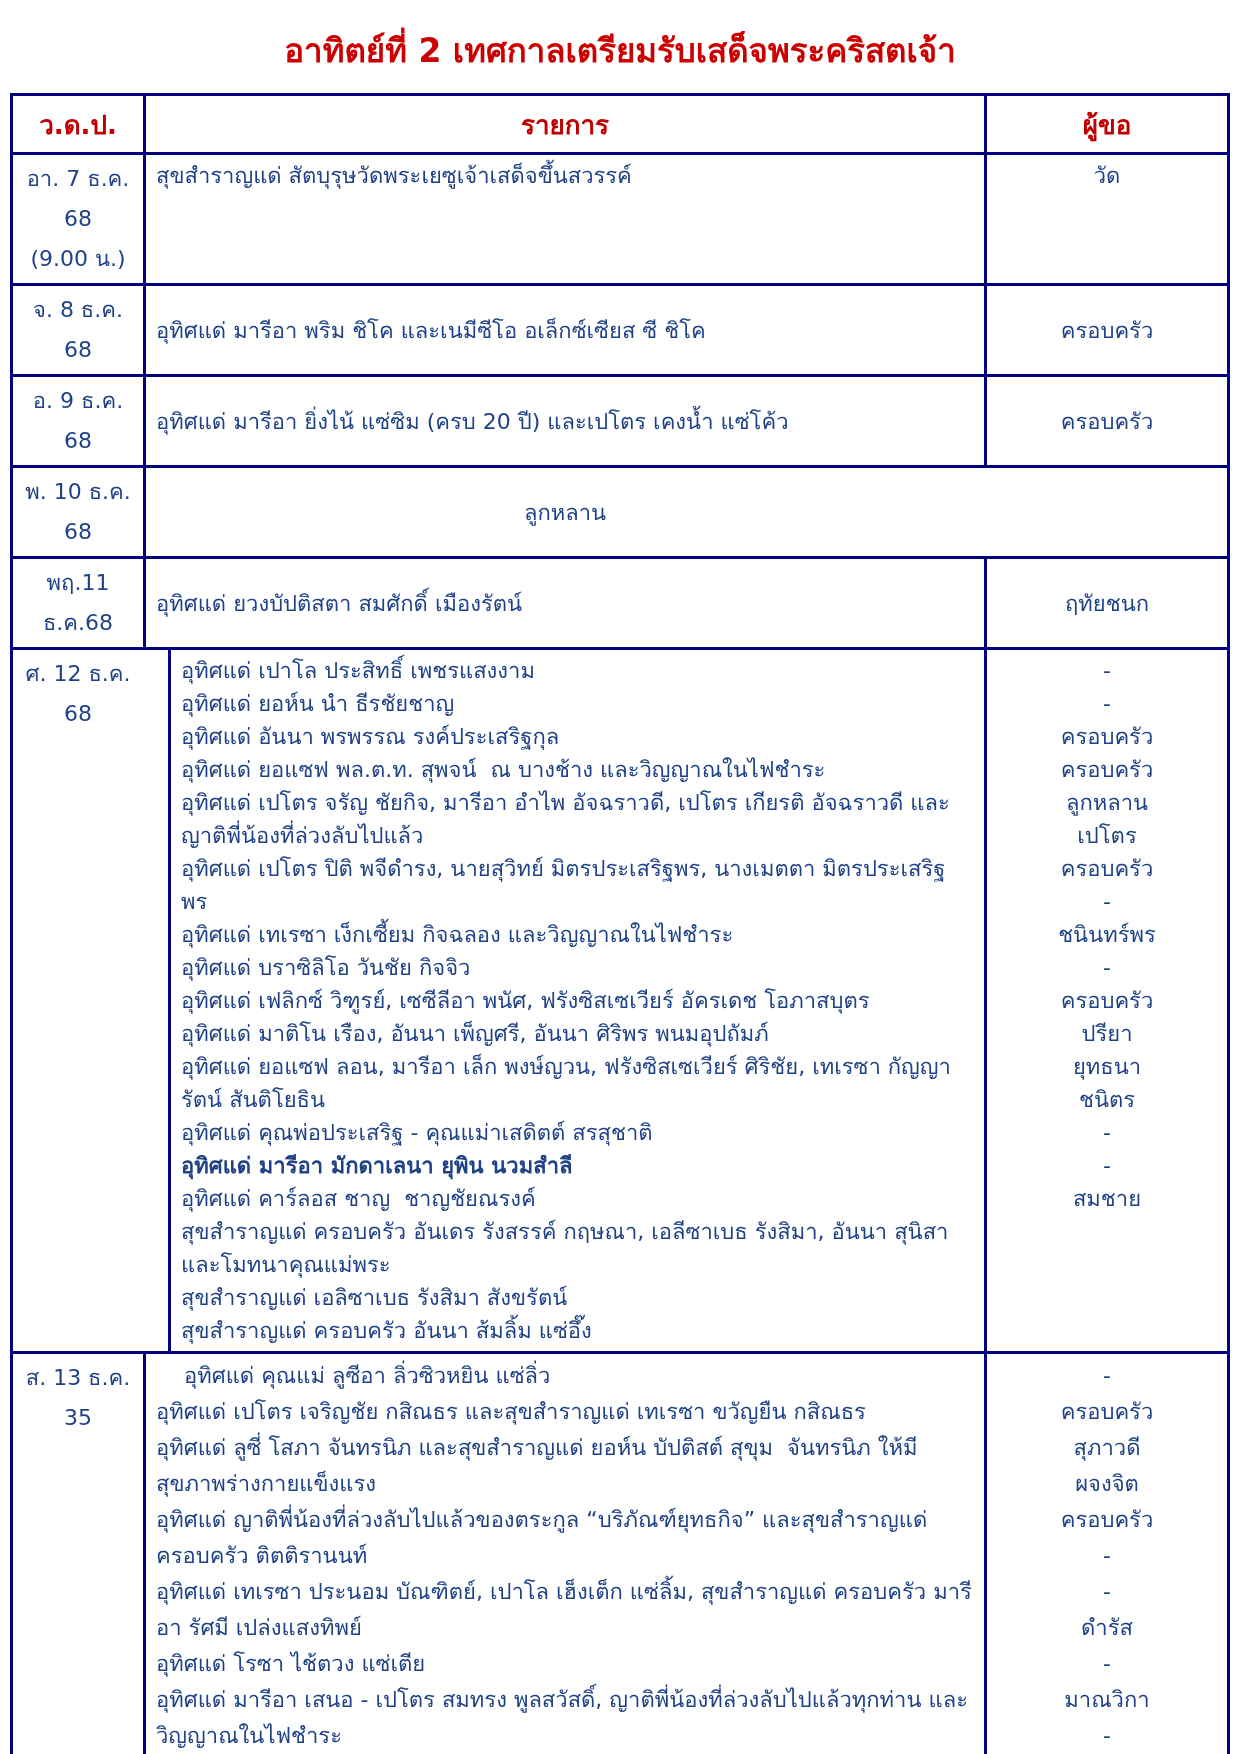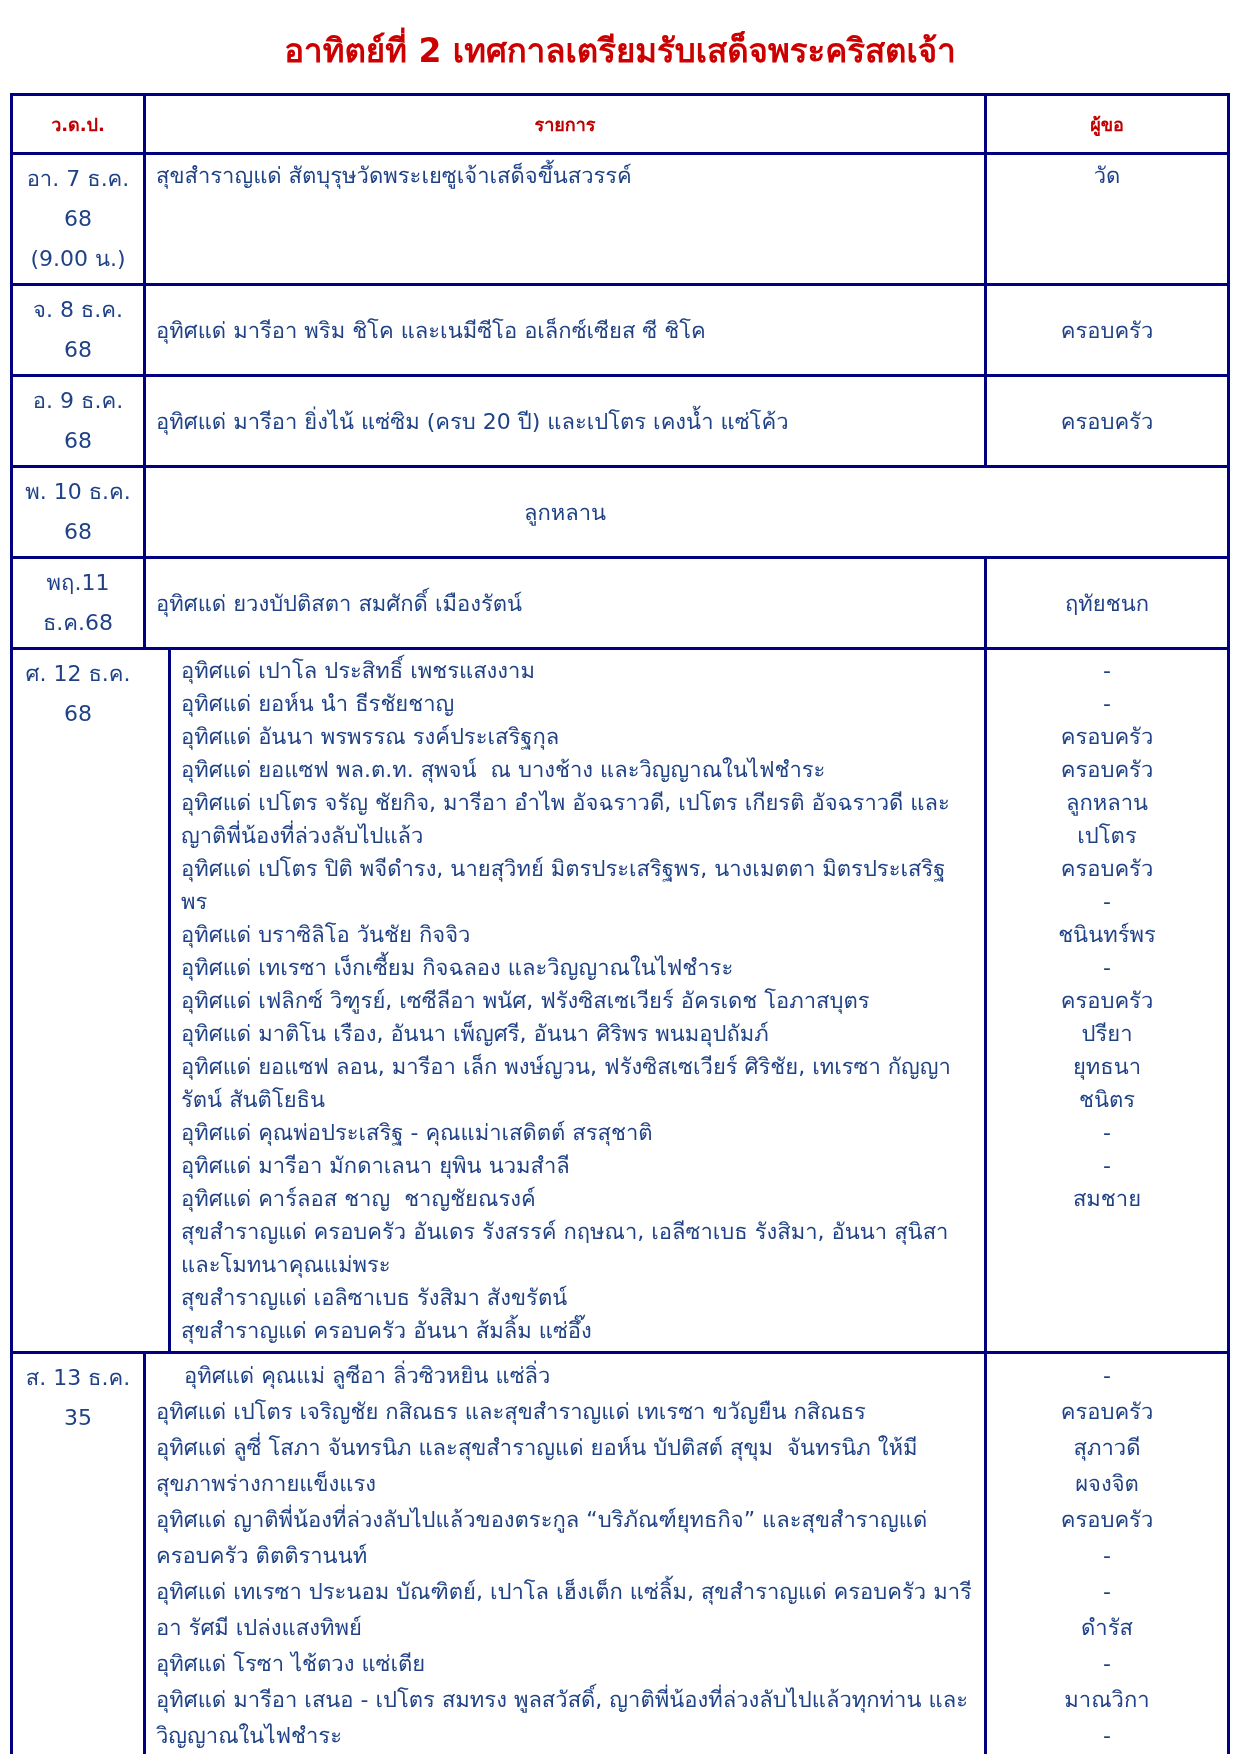--- a/index.html
+++ b/index.html
@@ -25,21 +25,21 @@
     border-top:3px solid var(--border-color,#000080);
   }
   .tr:first-child{border-top:none;}
   .td{padding:4px 6px;color:var(--text-color,#1F4287);}
   .td.c2{border-left:3px solid var(--border-color,#000080);}
   .td.c3{border-left:3px solid var(--border-color,#000080);}
   
   .tr.head .td{
     display:flex;align-items:center;justify-content:center;
     color:var(--header-color,#C00000);
-    font-weight:bold;font-size:18px;
+    font-weight:bold;font-size:26px;
     min-height:48px;
   }
   
   .date-cell{
     text-align:center;font-size:22px;line-height:40px;
     display:flex;flex-direction:column;align-items:center;
   }
   .items-cell{font-size:22px;}
   .req-cell{text-align:center;font-size:22px;}
   .tr.vmid .date-cell,.tr.vmid .items-cell,.tr.vmid .req-cell{
@@ -120,27 +120,27 @@
       <div class="td c1 date-cell">
         <div class="date-line">ศ. 12 ธ.ค. 68</div>
       </div>
       <div class="td c2 items-cell">
         <div class="item-line" style="line-height: 33px;">อุทิศแด่ เปาโล ประสิทธิ์ เพชรแสงงาม</div>
         <div class="item-line" style="line-height: 33px;">อุทิศแด่ ยอห์น นำ ธีรชัยชาญ</div>
         <div class="item-line" style="line-height: 33px;">อุทิศแด่ อันนา พรพรรณ รงค์ประเสริฐกุล</div>
         <div class="item-line" style="line-height: 33px;">อุทิศแด่ ยอแซฟ พล.ต.ท. สุพจน์  ณ บางช้าง และวิญญาณในไฟชำระ</div>
         <div class="item-line" style="line-height: 33px;">อุทิศแด่ เปโตร จรัญ ชัยกิจ, มารีอา อำไพ อัจฉราวดี, เปโตร เกียรติ อัจฉราวดี และญาติพี่น้องที่ล่วงลับไปแล้ว</div>
         <div class="item-line" style="line-height: 33px;">อุทิศแด่ เปโตร ปิติ พจีดำรง, นายสุวิทย์ มิตรประเสริฐพร, นางเมตตา มิตรประเสริฐพร</div>
+        <div class="item-line" style="line-height: 33px;">อุทิศแด่ เทเรซา เง็กเซี้ยม กิจฉลอง และวิญญาณในไฟชำระ</div>
         <div class="item-line" style="line-height: 33px;">อุทิศแด่ บราซิลิโอ วันชัย กิจจิว</div>
-        <div class="item-line" style="line-height: 33px;">อุทิศแด่ เทเรซา เง็กเซี้ยม กิจฉลอง และวิญญาณในไฟชำระ</div>
         <div class="item-line" style="line-height: 33px;">อุทิศแด่ เฟลิกซ์ วิฑูรย์, เซซีลีอา พนัศ, ฟรังซิสเซเวียร์ อัครเดช โอภาสบุตร</div>
         <div class="item-line" style="line-height: 33px;">อุทิศแด่ มาติโน เรือง, อันนา เพ็ญศรี, อันนา ศิริพร พนมอุปถัมภ์</div>
         <div class="item-line" style="line-height: 33px;">อุทิศแด่ ยอแซฟ ลอน, มารีอา เล็ก พงษ์ญวน, ฟรังซิสเซเวียร์ ศิริชัย, เทเรซา กัญญารัตน์ สันติโยธิน</div>
         <div class="item-line" style="line-height: 33px;">อุทิศแด่ คุณพ่อประเสริฐ - คุณแม่าเสดิตต์ สรสุชาติ</div>
-        <div class="item-line" style="line-height: 33px;">อุทิศแด่ มารีอา มักดาเลนา ยุพิน นวมสำลี</div>
+        <div class="item-line" style="line-height: 33px; font-weight: bold;">อุทิศแด่ มารีอา มักดาเลนา ยุพิน นวมสำลี</div>
         <div class="item-line" style="line-height: 33px;">อุทิศแด่ คาร์ลอส ชาญ  ชาญชัยณรงค์</div>
         <div class="item-line" style="line-height: 33px;">สุขสำราญแด่ ครอบครัว อันเดร รังสรรค์ กฤษณา, เอลีซาเบธ รังสิมา, อันนา สุนิสา และโมทนาคุณแม่พระ</div>
         <div class="item-line" style="line-height: 33px;">สุขสำราญแด่ เอลิซาเบธ รังสิมา สังขรัตน์</div>
         <div class="item-line" style="line-height: 33px;">สุขสำราญแด่ ครอบครัว อันนา ส้มลิ้ม แซ่อึ๊ง</div>
       </div>
       <div class="td c3 req-cell">
         <div class="req-line" style="line-height: 33px;">-</div>
         <div class="req-line" style="line-height: 33px;">-</div>
         <div class="req-line" style="line-height: 33px;">ครอบครัว</div>
         <div class="req-line" style="line-height: 33px;">ครอบครัว</div>

